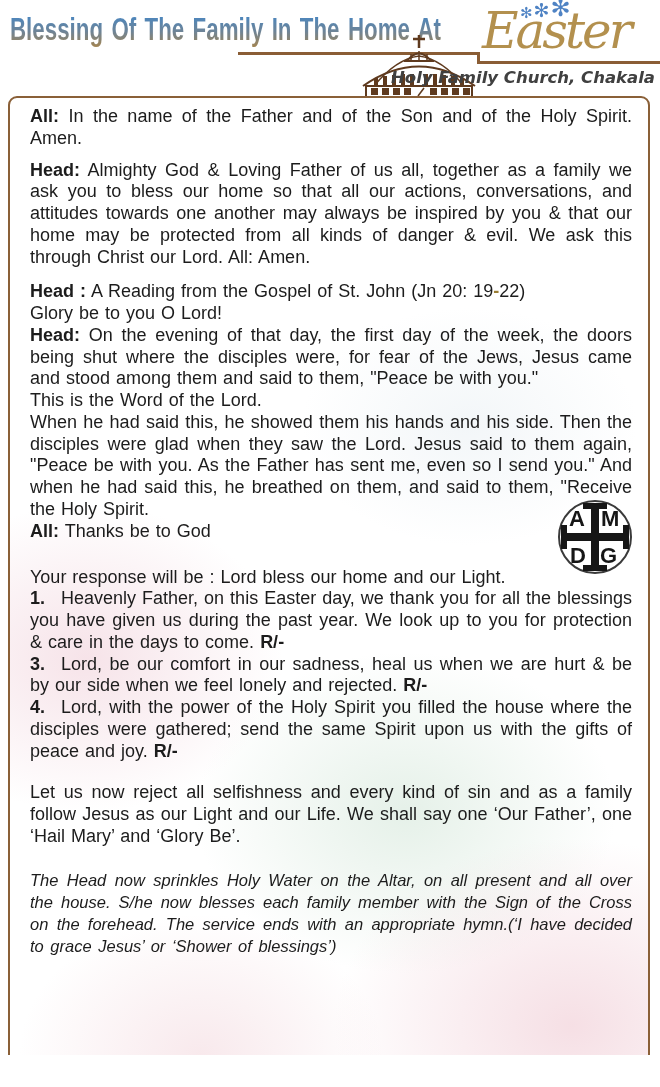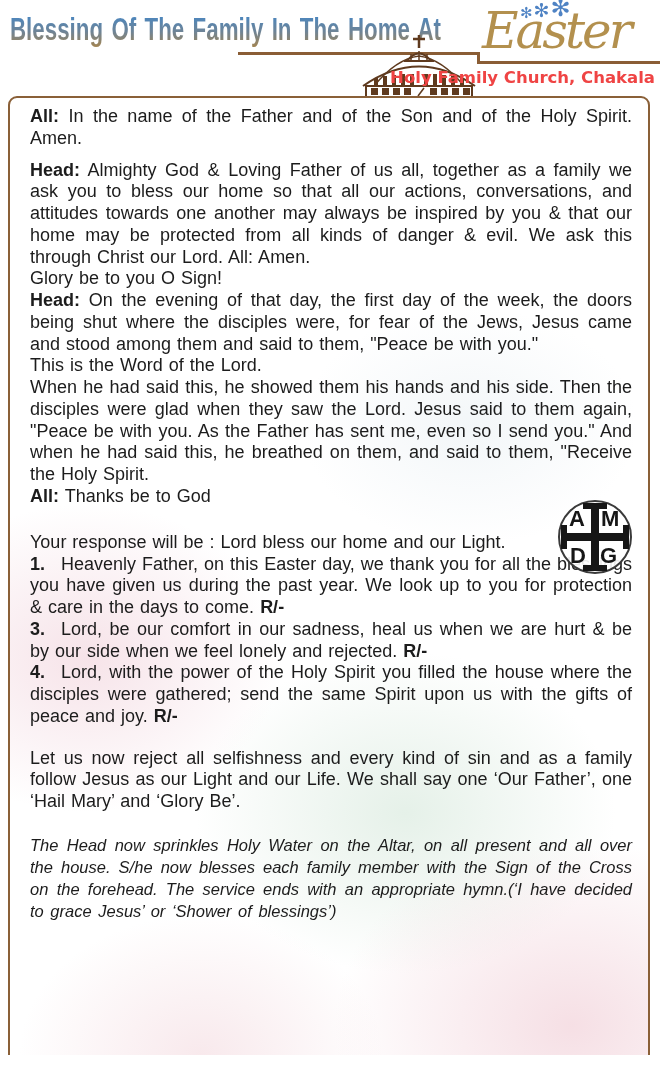--- a/index.html
+++ b/index.html
@@ -31,22 +31,22 @@
     font-family:"DejaVu Serif",serif;font-style:italic;font-weight:normal;
     font-size:50px;line-height:1;color:#b3904e;letter-spacing:-3px;
   }
   .flowers{position:absolute;left:520px;top:-4px;display:flex;align-items:flex-end;
     color:#4f83c4;line-height:1;}
   .flowers .f1{font-size:15px;}
   .flowers .f2{font-size:19px;margin-left:1px;}
   .flowers .f3{font-size:24px;margin-left:1px;}
   .caption{
     position:absolute;right:5px;top:68px;
-    font-family:"DejaVu Sans",sans-serif;font-weight:600;
-    font-size:16.5px;color:#ef4444;white-space:nowrap;
+    font-family:"DejaVu Sans",sans-serif;font-style:italic;font-weight:600;
+    font-size:16.5px;color:#404040;white-space:nowrap;
   }
   
   .box{
     position:absolute;left:8px;top:96px;width:642px;height:970px;
     box-sizing:border-box;border:2.5px solid #8a6038;border-radius:9px;
     padding:8px 16px 8px 20px;
     background:
       radial-gradient(ellipse 280px 220px at 12% 58%, rgba(233,185,199,0.40), rgba(233,185,199,0) 70%),
       radial-gradient(ellipse 330px 260px at 88% 96%, rgba(238,197,207,0.55), rgba(238,197,207,0) 72%),
       radial-gradient(ellipse 260px 200px at 30% 99%, rgba(238,200,208,0.40), rgba(238,200,208,0) 70%),
@@ -140,22 +140,23 @@
   <div class="easter">Easter</div>
 
   <div class="caption">Holy Family Church, Chakala</div>
 
   <div class="box">
 
     <p><b>All:</b><span> In the name of the Father and of the Son and of the Holy Spirit. Amen.</span></p>
 
     <p class="gap-sm"><b>Head:</b><span> Almighty God &amp; Loving Father of us all, together as a family we ask you to bless our home so that all our actions, conversations, and attitudes towards one another may always be inspired by you &amp; that our home may be protected from all kinds of danger &amp; evil. We ask this through Christ our Lord.  All: Amen.</span></p>
 
+    <p class="gap-md"><b>Head :</b><span> A Reading from the Gospel of St. John  (Jn 20: 19</span><span class="ref-dash">-</span><span>22)</span></p>
 
-    <p>Glory be to you O Sign!</p>
+    <p>Glory be to you O Lord!</p>
 
     <p><b>Head:</b><span> On the evening of that day, the first day of the week, the doors being shut where the disciples were, for fear of the Jews, Jesus came and stood among them and said to them, "Peace be with you."</span></p>
 
     <p>This is the Word of the Lord.</p>
 
     <p>When he had said this, he showed them his hands and his side. Then the disciples were glad when they saw the Lord.  Jesus said to them again, "Peace be with you. As the Father has sent me, even so I send you."  And when he had said this, he breathed on them, and said to them, "Receive the Holy Spirit.</p>
 
     <p><b>All:</b><span> Thanks be to God</span></p>
 
     <p class="gap-lg">Your response will be : Lord bless our home and our Light.</p>

